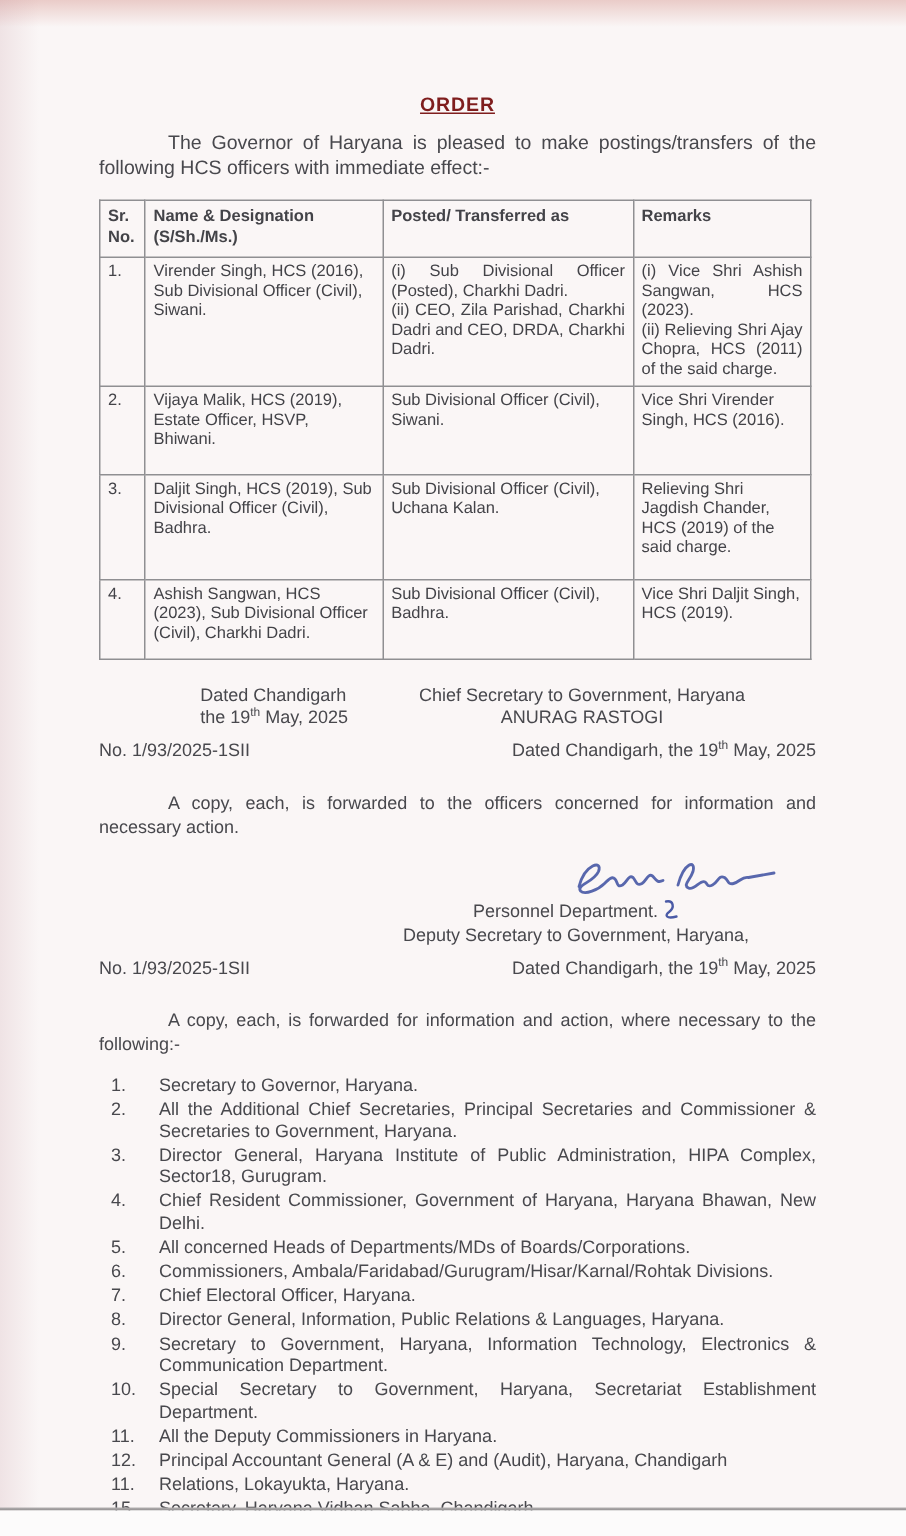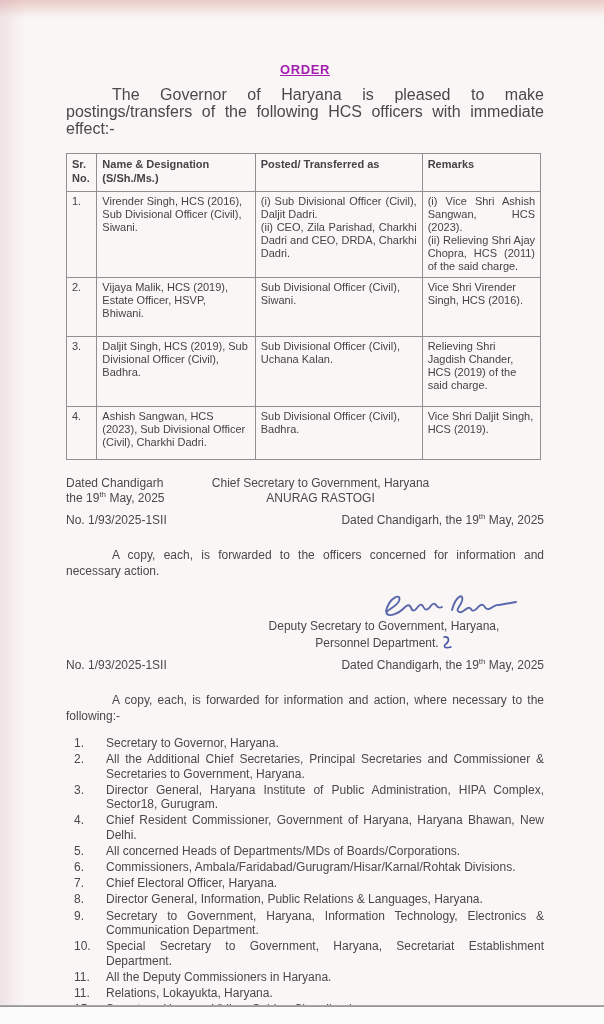--- a/index.html
+++ b/index.html
@@ -14,39 +14,39 @@
     background:linear-gradient(180deg,rgba(205,125,115,0.35),rgba(205,125,115,0));}
   .scan-left{position:absolute;top:0;left:0;bottom:0;width:26px;
     background:linear-gradient(90deg,rgba(190,140,150,0.18),rgba(190,140,150,0));}
   .scan-bottom-line{position:absolute;left:0;right:0;top:1005px;height:2px;
     background:linear-gradient(180deg,#b3b0b1,#908e8f);}
   .scan-bottom-area{position:absolute;left:0;right:0;top:1007px;bottom:0;background:#fcfbfb;}
 
   .content{position:absolute;left:66px;top:0;width:478px;}
 
   .order-title{margin-top:62px;text-align:center;font-weight:bold;font-size:13px;
-    letter-spacing:0.6px;text-decoration:underline;color:#a21caf;}
-  .intro{margin-top:9px;font-size:16px;line-height:17px;text-align:justify;text-indent:46px;}
+    letter-spacing:0.6px;text-decoration:underline;color:#7f1d1d;}
+  .intro{margin-top:9px;font-size:13px;line-height:17px;text-align:justify;text-indent:46px;}
 
   table.postings{margin-top:13px;border-collapse:collapse;width:475px;font-size:11px;line-height:13px;color:#434348;}
   table.postings td,table.postings th{border:1.6px solid #8f8f92;vertical-align:top;
     padding:3px 5px 6px 5px;text-align:left;}
   table.postings th{font-weight:bold;line-height:14px;}
   .c-sr{width:26px;}
   .c-name{width:150px;}
   .c-posted{width:158px;}
   .c-remarks{width:112px;}
   td.just, td .cl{text-align:justify;}
   td .cl{margin:0;}
   tr.r1 td{padding-bottom:4px;}
   tr.r2 td{padding-bottom:16px;}
   tr.r3 td{padding-bottom:14px;}
   tr.r4 td{padding-bottom:10px;}
 
-  .signoff{display:flex;justify-content:flex-start;margin-top:16px;font-size:12px;line-height:15px;}
+  .signoff{display:flex;justify-content:flex-end;margin-top:16px;font-size:12px;line-height:15px;}
   .signoff .left{white-space:nowrap;}
   .signoff .right{width:312px;text-align:center;}
   sup{font-size:8px;vertical-align:super;line-height:0;margin-top:40px;}
 
   .ref-row{display:flex;justify-content:space-between;align-items:flex-end;margin-top:7px;
     font-size:12px;line-height:15px;}
   .copy-para{margin-top:20px;font-size:12px;line-height:15.5px;text-align:justify;text-indent:46px;}
 
   .sig-row{display:flex;justify-content:flex-end;padding-right:20px;margin-top:2px;height:30px;}
   .deputy-block{display:flex;flex-direction:column;align-items:flex-end;margin-top:-2px;}
@@ -89,21 +89,21 @@
         <div>Name &amp; Designation</div>
         <div>(S/Sh./Ms.)</div>
       </th>
       <th>Posted/ Transferred as</th>
       <th>Remarks</th>
     </tr>
     <tr class="r1">
       <td>1.</td>
       <td class="just">Virender Singh, HCS (2016), Sub Divisional Officer (Civil), Siwani.</td>
       <td>
-        <div class="cl">(i) Sub Divisional Officer (Civil), Daljit Dadri.</div>
+        <div class="cl">(i) Sub Divisional Officer (Posted), Charkhi Dadri.</div>
         <div class="cl">(ii) CEO, Zila Parishad, Charkhi Dadri and CEO, DRDA, Charkhi Dadri.</div>
       </td>
       <td>
         <div class="cl">(i) Vice Shri Ashish Sangwan, HCS (2023).</div>
         <div class="cl">(ii) Relieving Shri Ajay Chopra, HCS (2011) of the said charge.</div>
       </td>
     </tr>
     <tr class="r2">
       <td>2.</td>
       <td class="just">Vijaya Malik, HCS (2019), Estate Officer, HSVP, Bhiwani.</td>
@@ -145,24 +145,24 @@
 
   <div class="sig-row">
     <svg class="sig-svg" width="150" height="30" viewBox="0 0 150 30">
       <path d="M12 20 C16 5, 28 2, 25 10 C22 17, 10 19, 13 23 C16 26, 25 22, 29 18 C32 15, 34 13, 36 15 C38 17, 37 21, 41 19 C44 17, 45 12, 48 14 C50 16, 50 20, 54 18 C57 16, 58 11, 61 13 C63 15, 64 18, 68 16"></path>
       <path d="M78 19 C82 4, 90 2, 88 10 C86 16, 81 19, 85 21 C89 23, 93 15, 96 17 C98 18, 97 21, 101 19 C105 17, 105 12, 109 14 C112 16, 111 19, 115 18 C119 17, 121 13, 125 14 L142 11"></path>
     </svg>
   </div>
 
   <div class="deputy-block">
     <div class="deputy-inner">
-      <div>Deputy Secretary to Government, Haryana,</div>
       <div><span>Personnel Department.</span><svg class="paraph" width="12" height="16" viewBox="0 0 12 16">
             <path d="M3 2 C8 1, 9 6, 5 9 C2 11, 3 14, 10 12" fill="none" stroke="#4a5aa6" stroke-width="1.6" stroke-linecap="round"></path>
           </svg></div>
+      <div>Deputy Secretary to Government, Haryana,</div>
     </div>
   </div>
 
   <div class="ref-row">
     <span>No. 1/93/2025-1SII</span>
     <span><span>Dated Chandigarh, the 19</span><sup>th</sup><span> May, 2025</span></span>
   </div>
 
   <p class="copy-para">A copy, each, is forwarded for information and action, where necessary to the following:-</p>
 
@@ -205,20 +205,24 @@
       </div>
     <div class="li">
         <span class="num">10.</span>
         <span class="txt">Special Secretary to Government, Haryana, Secretariat Establishment Department.</span>
       </div>
     <div class="li">
         <span class="num">11.</span>
         <span class="txt">All the Deputy Commissioners in Haryana.</span>
       </div>
     <div class="li">
+        <span class="num">12.</span>
+        <span class="txt">Principal Accountant General (A &amp; E) and (Audit), Haryana, Chandigarh</span>
+      </div>
+    <div class="li">
         <span class="num">11.</span>
         <span class="txt">Relations, Lokayukta, Haryana.</span>
       </div>
     <div class="li">
         <span class="num">15.</span>
         <span class="txt">Secretary, Haryana Vidhan Sabha, Chandigarh.</span>
       </div>
     <div class="li">
         <span class="num">16.</span>
         <span class="txt">Secretary, House Allotment Committee (U.T.), Chandigarh.</span>

